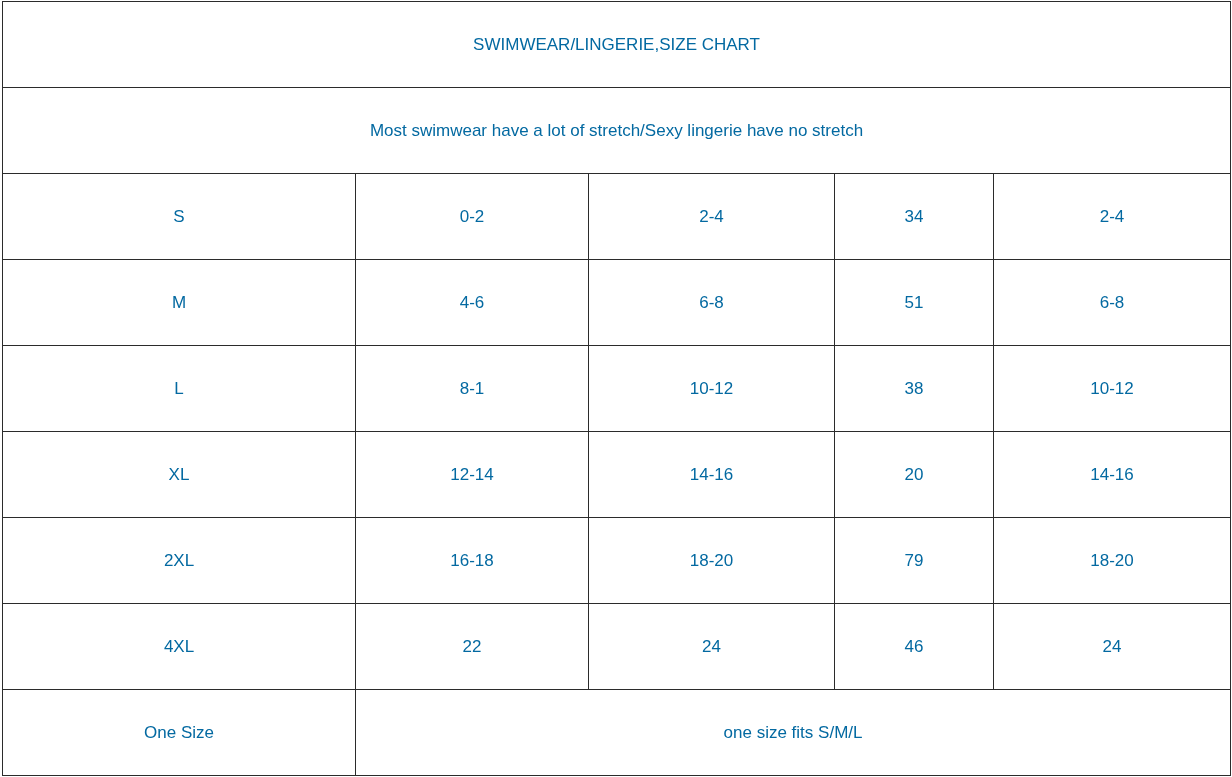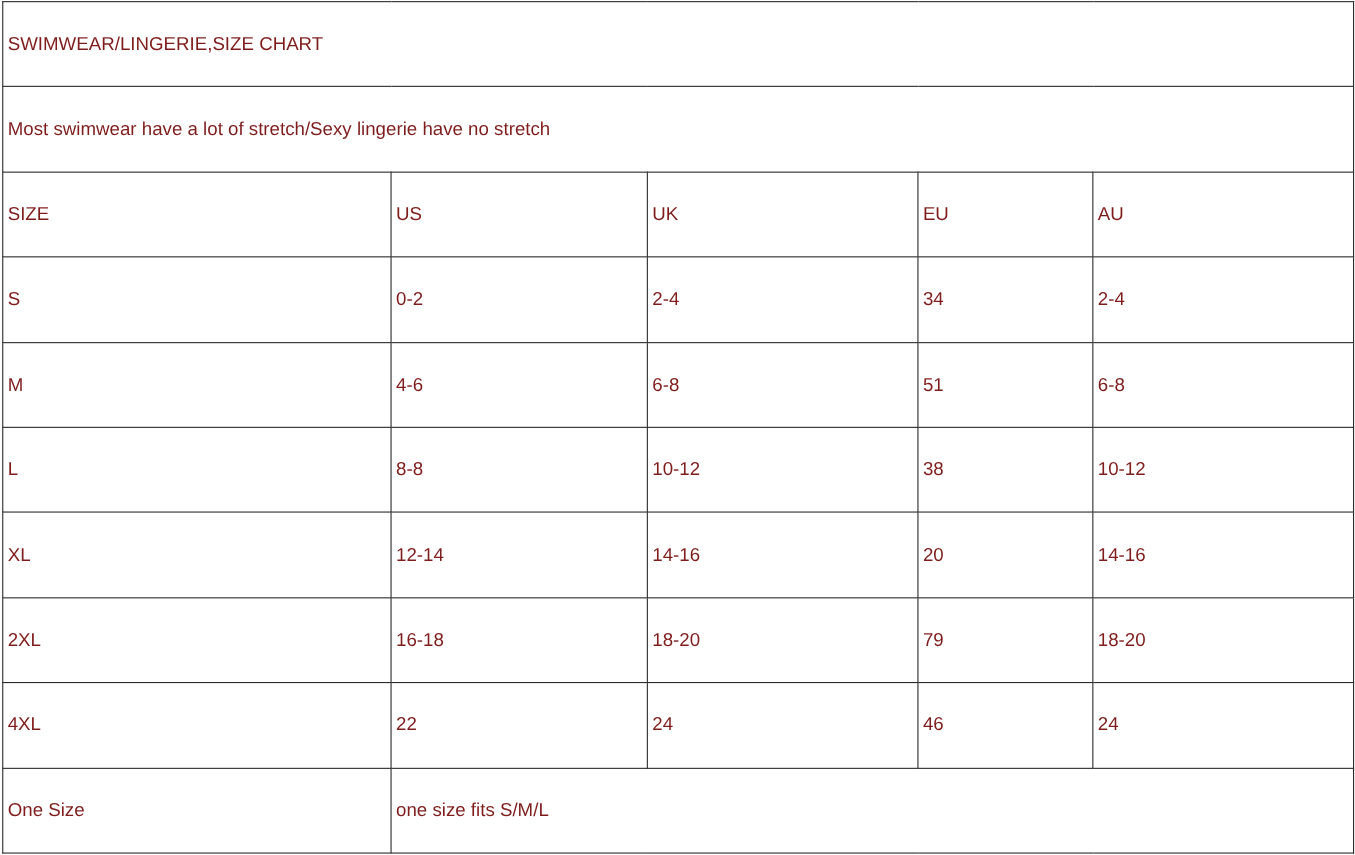--- a/index.html
+++ b/index.html
@@ -22,25 +22,25 @@
   table.size-chart {
     border-collapse: collapse;
     width: 1228px;
     height: 775px;
     margin-left: 2px;
     margin-top: 1px;
     table-layout: fixed;
   }
   table.size-chart td {
     border: 1px solid #2b2b2b;
-    text-align: left;
+    text-align: center;
     vertical-align: middle;
     font-size: 17px;
     font-weight: 400;
-    color: #7f1d1d;
+    color: #0369a1;
     padding: 0 4px;
   }
   td.title-cell {
     font-size: 19px;
     height: 59px;
   }
   td.subtitle-cell {
     font-size: 19px;
     height: 59px;
   }
@@ -76,45 +76,38 @@
       <col class="c-eu">
       <col class="c-au">
     </colgroup>
     <tbody>
       <tr>
         <td class="title-cell" colspan="5">SWIMWEAR/LINGERIE,SIZE CHART</td>
       </tr>
       <tr>
         <td class="subtitle-cell" colspan="5">Most swimwear have a lot of stretch/Sexy lingerie have no stretch</td>
       </tr>
-      <tr>
-        <td class="header-cell">SIZE</td>
-        <td class="header-cell">US</td>
-        <td class="header-cell">UK</td>
-        <td class="header-cell">EU</td>
-        <td class="header-cell">AU</td>
-      </tr>
 
       <tr>
         <td class="body-cell">S</td>
         <td class="body-cell">0-2</td>
         <td class="body-cell">2-4</td>
         <td class="body-cell">34</td>
         <td class="body-cell">2-4</td>
       </tr>
       <tr>
         <td class="body-cell">M</td>
         <td class="body-cell">4-6</td>
         <td class="body-cell">6-8</td>
         <td class="body-cell">51</td>
         <td class="body-cell">6-8</td>
       </tr>
       <tr>
         <td class="body-cell">L</td>
-        <td class="body-cell">8-8</td>
+        <td class="body-cell">8-1</td>
         <td class="body-cell">10-12</td>
         <td class="body-cell">38</td>
         <td class="body-cell">10-12</td>
       </tr>
       <tr>
         <td class="body-cell">XL</td>
         <td class="body-cell">12-14</td>
         <td class="body-cell">14-16</td>
         <td class="body-cell">20</td>
         <td class="body-cell">14-16</td>

